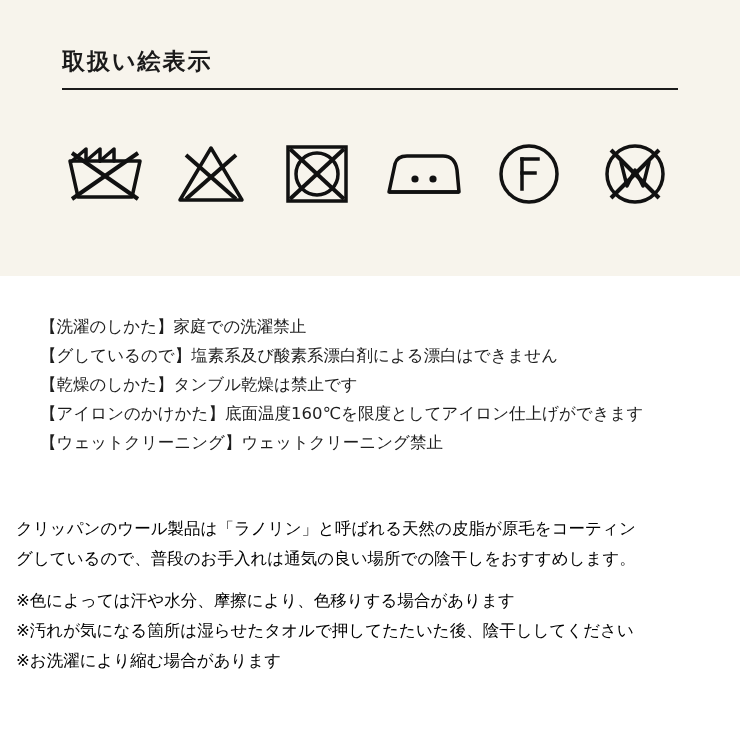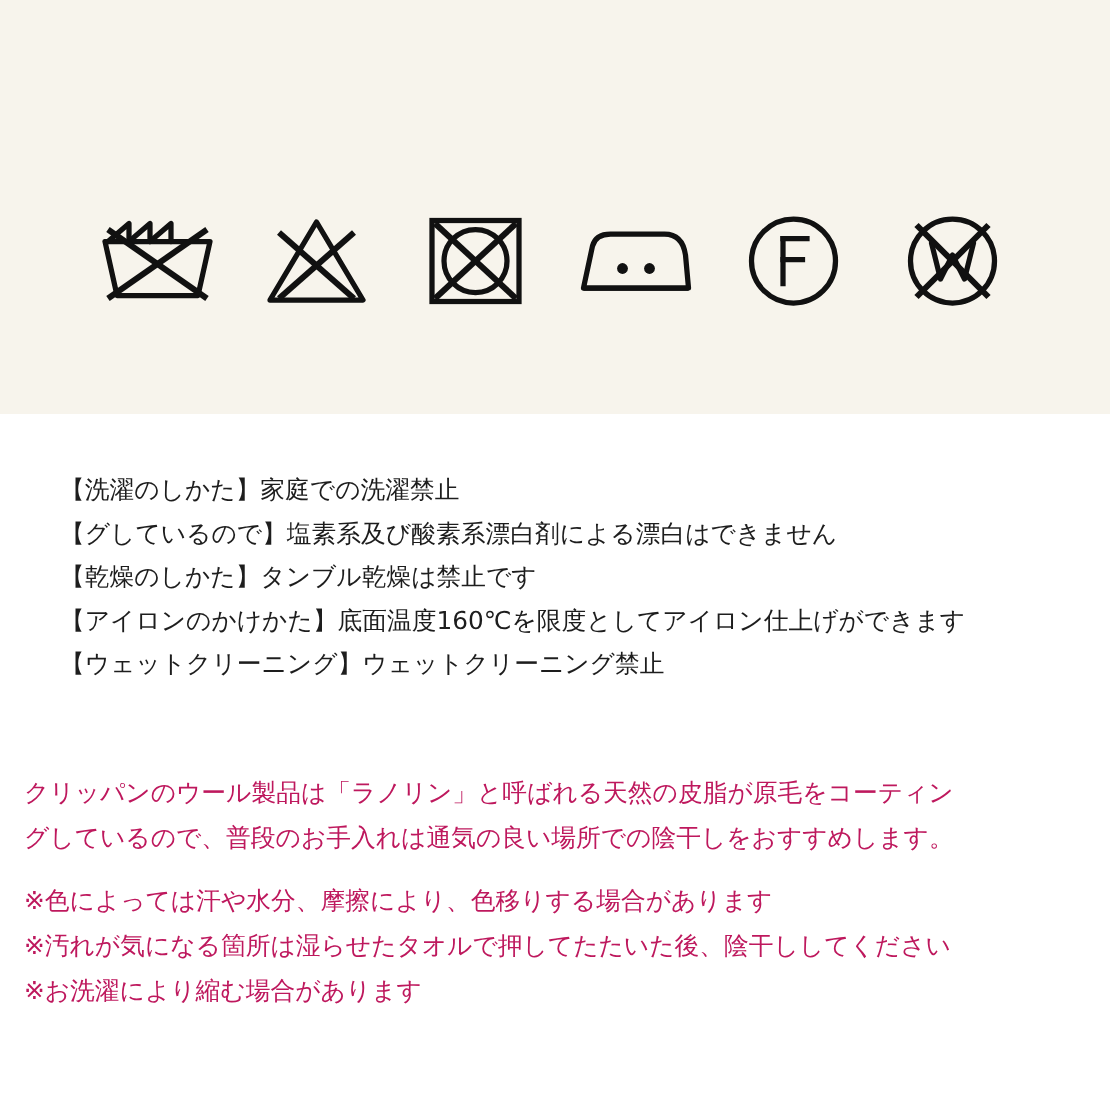--- a/index.html
+++ b/index.html
@@ -106,35 +106,39 @@
 
   .notes {
     position: absolute;
     left: 16px;
     top: 238px;
     width: 716px;
   }
   .note-line {
     font-size: 16.5px;
     line-height: 30px;
-    color: #be185d;
+    color: #000000;
     white-space: nowrap;
     font-family: "DejaVu Sans", "Liberation Sans", sans-serif;
   }
   .note-gap {
     height: 12px;
   }
 </style>
 </head>
 <body>
 
 <div class="page">
 
   <div class="top-panel">
 
+    <div class="title-block">
+      <div class="title-text">取扱い絵表示</div>
+      <div class="title-rule"></div>
+    </div>
 
     <div class="symbols">
 
       <div class="symbol">
         <svg width="78" height="62" viewBox="0 0 78 62">
           <path d="M6 18 L20 6 L20 18" fill="none" stroke="#111" stroke-width="3.5" stroke-linejoin="round" stroke-linecap="round"></path>
           <path d="M20 18 L34 6 L34 18" fill="none" stroke="#111" stroke-width="3.5" stroke-linejoin="round" stroke-linecap="round"></path>
           <path d="M34 18 L48 6 L48 18" fill="none" stroke="#111" stroke-width="3.5" stroke-linejoin="round" stroke-linecap="round"></path>
           <path d="M4 18 L74 18 L66 54 L12 54 Z" fill="none" stroke="#111" stroke-width="3.5" stroke-linejoin="round"></path>
           <line x1="6" y1="10" x2="72" y2="56" stroke="#111" stroke-width="4"></line>

